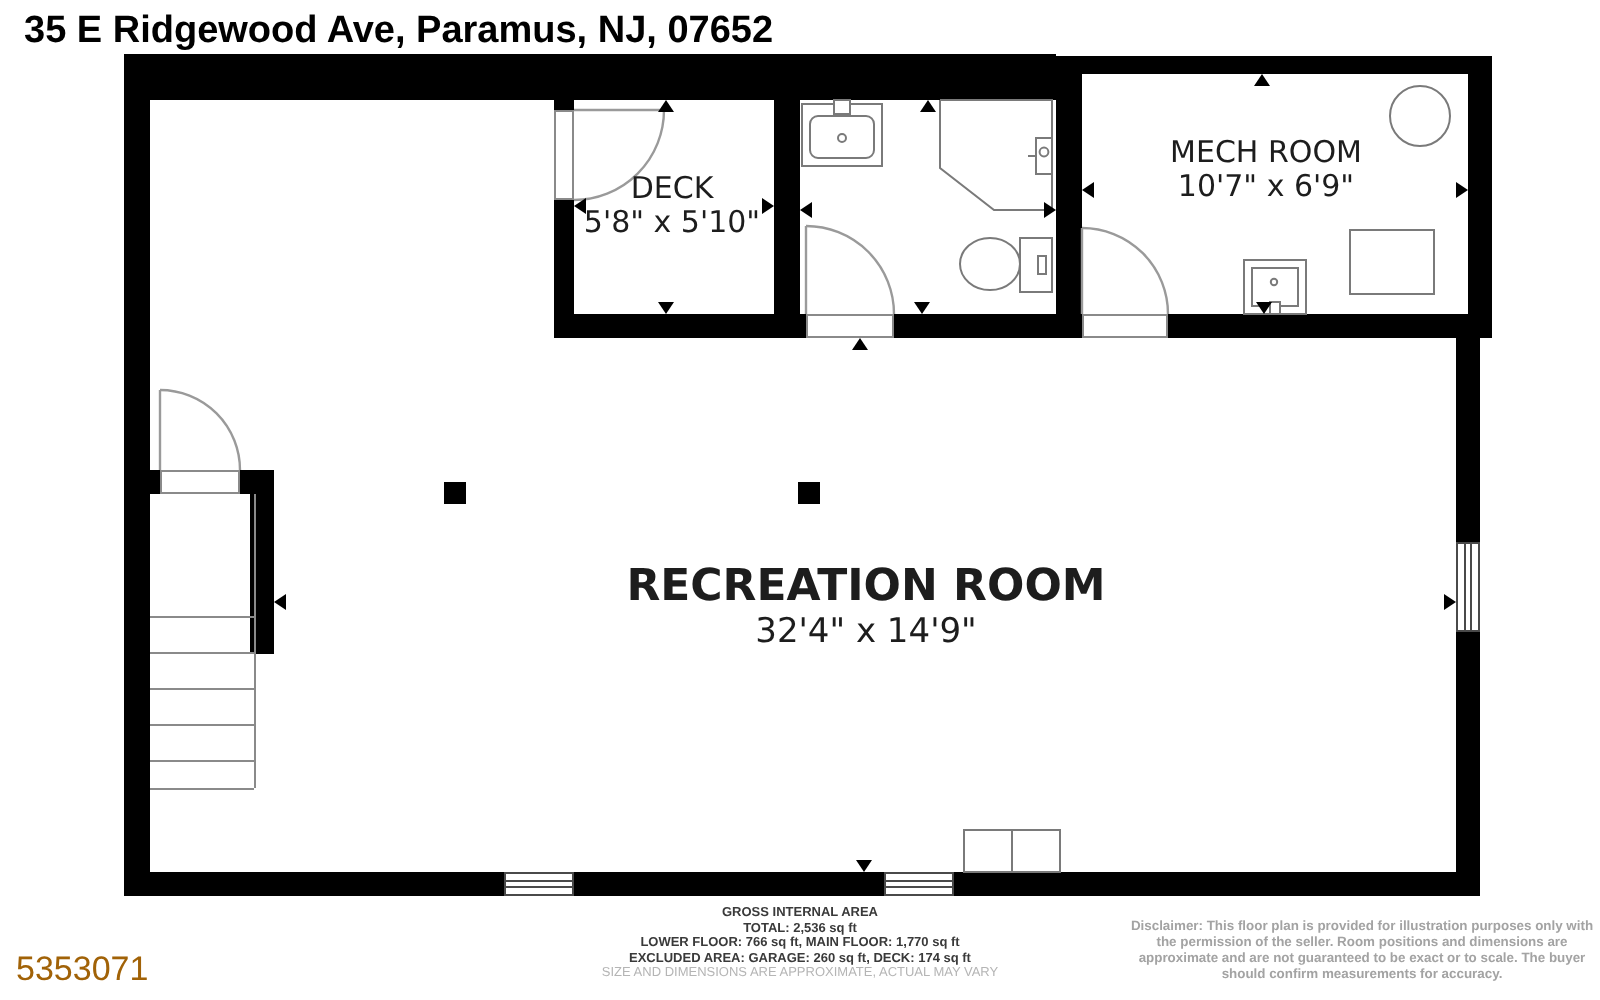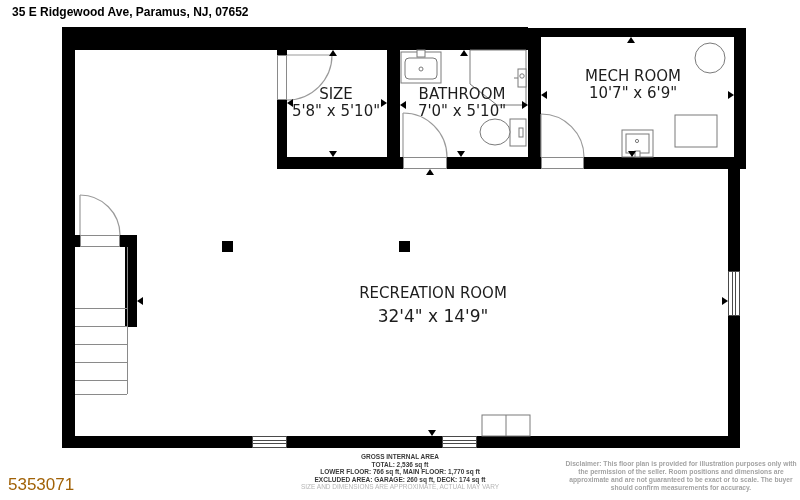--- a/index.html
+++ b/index.html
@@ -3,21 +3,21 @@
 <meta charset="utf-8">
 <style>
   html,body{margin:0;padding:0;background:#ffffff;}
   #stage{position:relative;width:800px;height:500px;background:#ffffff;overflow:hidden;
          font-family:"Liberation Sans",sans-serif;}
   #plan-svg{position:absolute;left:0;top:0;}
   .label{position:absolute;text-align:center;color:#1d1d1d;
          font-family:"DejaVu Sans",sans-serif;}
   .room-name{font-size:15px;line-height:17px;}
   .room-dims{font-size:15px;line-height:17px;}
-  #title{position:absolute;left:12px;top:5px;font-size:12px;font-weight:bold;color:#000;
+  #title{position:absolute;left:12px;top:5px;font-size:19px;font-weight:bold;color:#000;
          font-family:"Liberation Sans",sans-serif;}
   #mls{position:absolute;left:8px;top:475px;font-size:17px;color:#a16207;
        font-family:"Liberation Sans",sans-serif;}
   #footer-center{position:absolute;left:270px;top:453px;width:260px;text-align:center;
       font-size:6.5px;line-height:7.6px;color:#3a3a3a;font-family:"Liberation Sans",sans-serif;}
   #footer-center .f1{font-weight:700;}
   #footer-center .f2{font-weight:600;}
   #footer-center .f5{color:#b5b5b5;font-weight:400;}
   #disclaimer{position:absolute;left:565px;top:460px;width:232px;text-align:center;
       font-size:6.7px;line-height:7.9px;font-weight:bold;color:#a3a3a3;
@@ -171,36 +171,32 @@
       <polygon points="426,175 434,175 430,169"></polygon>
       <polygon points="428,430 436,430 432,436"></polygon>
       <polygon points="143,297 143,305 137,301"></polygon>
       <polygon points="722,297 722,305 728,301"></polygon>
     </g>
   </svg>
 
   <div id="title">35 E Ridgewood Ave, Paramus, NJ, 07652</div>
 
   <div class="label" style="left:256px;top:86px;width:160px;">
-    <div class="room-name">SIZE</div>
+    <div class="room-name">DECK</div>
     <div class="room-dims">5'8" x 5'10"</div>
   </div>
 
-  <div class="label" style="left:382px;top:86px;width:160px;">
-    <div class="room-name">BATHROOM</div>
-    <div class="room-dims">7'0" x 5'10"</div>
-  </div>
 
   <div class="label" style="left:553px;top:68px;width:160px;">
     <div class="room-name">MECH ROOM</div>
     <div class="room-dims">10'7" x 6'9"</div>
   </div>
 
   <div class="label" style="left:303px;top:282px;width:260px;font-size:17px;line-height:23px;">
-    <div class="room-name" style="font-size:15px;line-height:23px;">RECREATION ROOM</div>
+    <div class="room-name" style="font-size:22px;line-height:23px;font-weight:bold;">RECREATION ROOM</div>
     <div class="room-dims" style="font-size:17px;line-height:23px;">32'4" x 14'9"</div>
   </div>
 
   <div id="mls">5353071</div>
 
   <div id="footer-center">
     <div class="f1">GROSS INTERNAL AREA</div>
     <div class="f2">TOTAL: 2,536 sq ft</div>
     <div class="f2">LOWER FLOOR: 766 sq ft, MAIN FLOOR: 1,770 sq ft</div>
     <div class="f2">EXCLUDED AREA: GARAGE: 260 sq ft, DECK: 174 sq ft</div>

